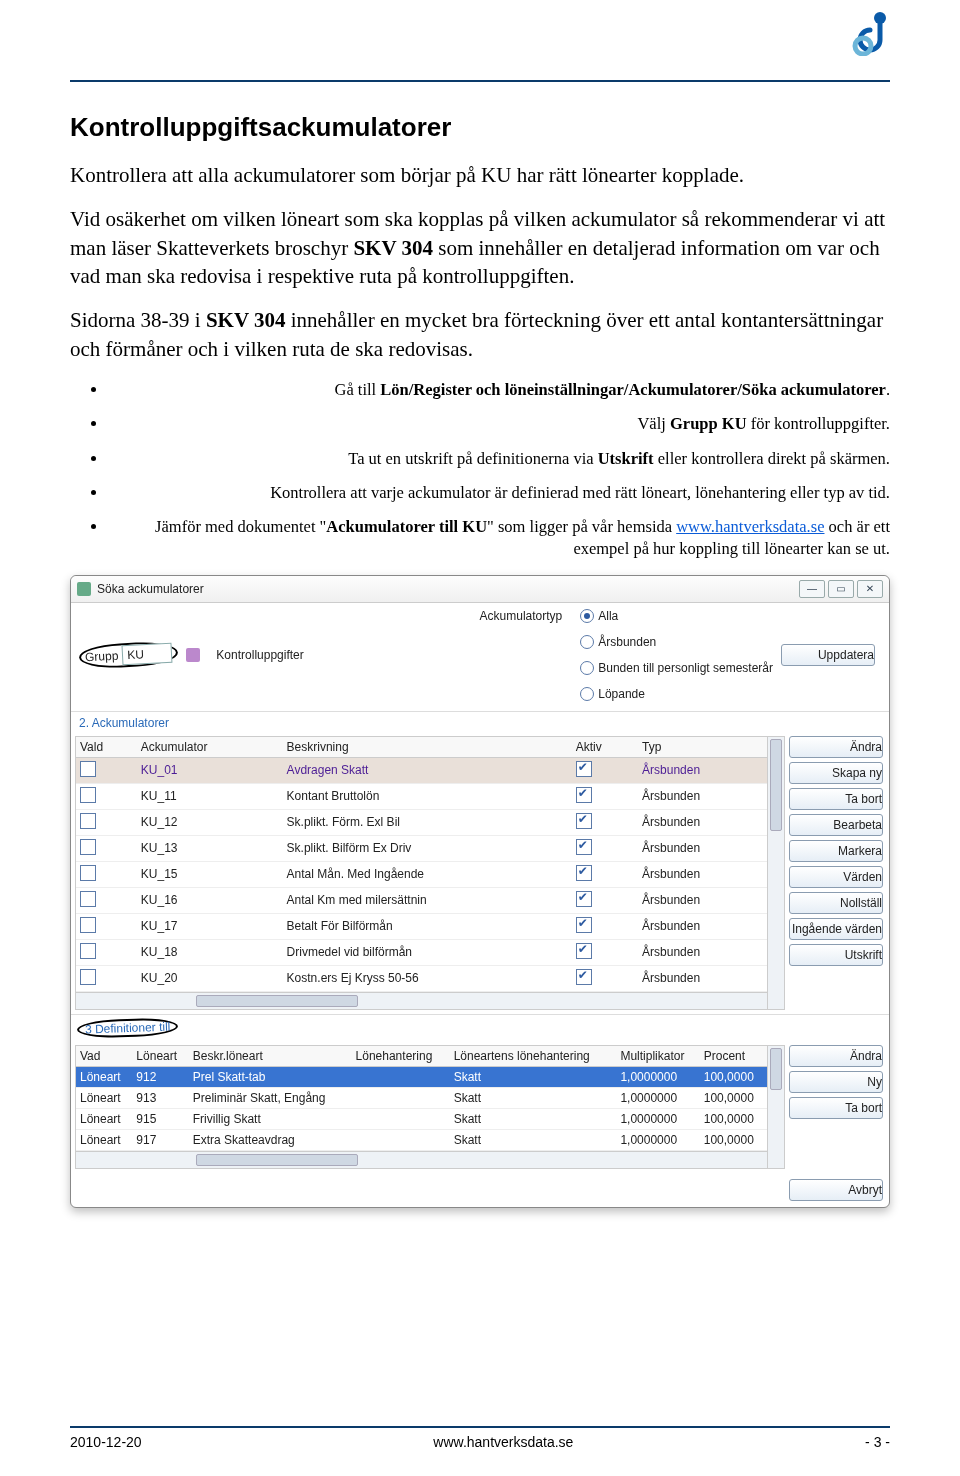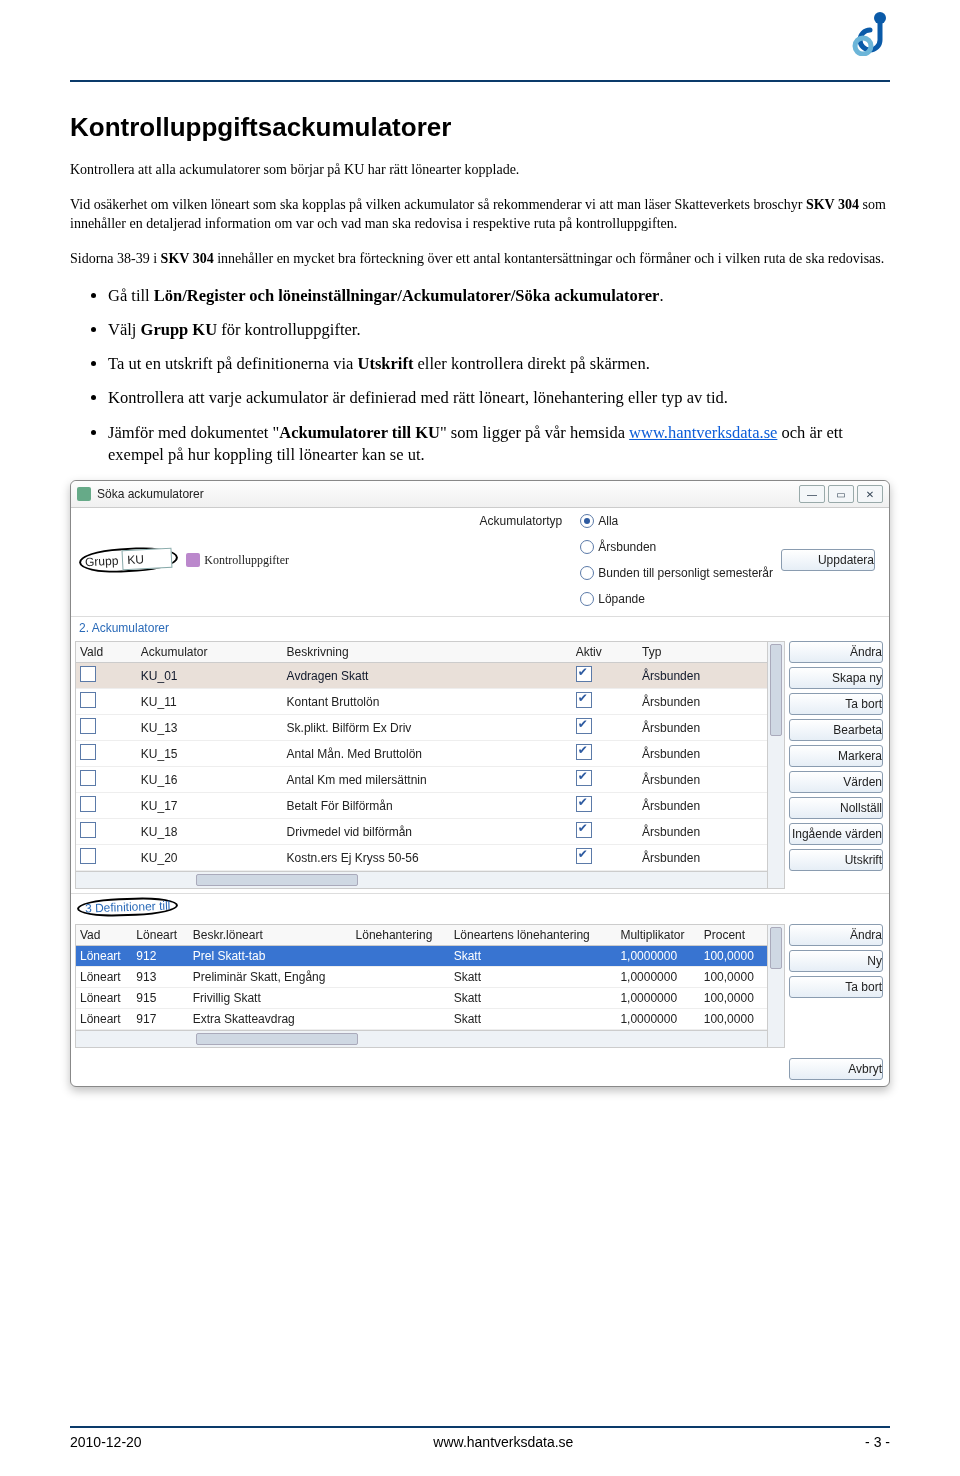--- a/index.html
+++ b/index.html
@@ -24,27 +24,28 @@
     border-top: 2px solid #0a3a6a;
     margin: 40px 0 30px 0;
   }
   h1 {
     font-family: Arial, sans-serif;
     font-weight: bold;
     font-size: 26px;
     margin: 20px 0 18px 0;
   }
   p {
-    font-size: 14px;
+    font-size: 21px;
     line-height: 1.35;
     margin: 0 0 16px 0;
   }
   ul {
     padding-left: 38px;
     margin: 0 0 14px 0;
+    text-align: right;
   }
   li {
     font-size: 16.5px;
     line-height: 1.35;
     margin-bottom: 12px;
   }
   .b { font-weight: bold; }
   a.link { color: #0b5cd8; text-decoration: underline; }
   .screenshot {
     margin-top: 1px;
@@ -95,21 +96,21 @@
     padding:3px 0; width:92px; text-align:right; border-radius:3px;
     font-size:12px; text-decoration:underline;
     text-decoration-color: rgba(0,0,0,0);
   }
   .btncol { display:flex; flex-direction:column; gap:4px; align-items:flex-end; padding:4px 6px 4px 0;}
   .mid { display:flex; border-bottom:1px solid #ddd; }
   .table-wrap { flex:1; border:1px solid #ccc; margin:4px; overflow:hidden;}
   table { width:100%; border-collapse:collapse; font-size:12px;}
   th { text-align:left; font-weight:normal; background:#f8f8f8; border-bottom:1px solid #ccc; padding:3px 4px;}
   td { padding:3px 4px; border-bottom:1px solid #eee;}
-  tr.sel td{ background:#e9e0d9; color:#0f172a;}
+  tr.sel td{ background:#e9e0d9; color:#4c1d95;}
   tr.sel2 td{ background:#3874d1; color:#fff;}
   .chk{display:inline-block;width:14px;height:14px;border:1px solid #5b7aa8;background:#fff;position:relative;}
   .chk.on::after{content:"✔";position:absolute;top:-2px;left:1px;font-size:12px;color:#2d5aa0;}
   .scrollbar-v{width:16px;background:#eef2f6;border-left:1px solid #ccc;}
   .scrollbar-h{height:16px;background:#eef2f6;border-top:1px solid #ccc;display:flex;align-items:center;}
   .scrollbar-h .thumb{height:10px;width:160px;background:#cfd8e3;border:1px solid #aab;border-radius:2px;margin-left:120px;}
   .scrollbar-v .thumb{width:10px;height:90px;background:#cfd8e3;border:1px solid #aab;border-radius:2px;margin:2px auto;}
   .deftitle{color:#2a6ab8;border:2px solid #000;border-radius:50%/60%;display:inline-block;padding:0 6px;transform:rotate(-2deg);margin:4px 6px;}
   .deftop{display:flex;justify-content:space-between;align-items:flex-start;}
   .bottom-row{display:flex;justify-content:flex-end;padding:6px;}
@@ -167,21 +168,21 @@
         <div class="win-btn">▭</div>
         <div class="win-btn">✕</div>
       </div>
     </div>
 
     <div class="urval">
       <div class="circle">
         <span>Grupp</span>
         <span class="textbox">KU</span>
       </div>
-      <span style="display:flex;align-items:center;gap:4px;font-family:Liberation Serif, serif;">
+      <span style="display:flex;align-items:center;gap:16px;">
         <span class="icon16" style="background:#b8c;"></span>
         <span>Kontrolluppgifter</span>
       </span>
       <div class="acktyp">
         <span>Ackumulatortyp</span>
         <div class="radiocol" id="radios">
             <label>
               <span class="radio-dot on"></span>
               <span>Alla</span>
             </label>
@@ -228,29 +229,36 @@
                 </tr>
                 <tr>
                   <td><span class="chk"></span></td>
                   <td>KU_11</td>
                   <td>Kontant Bruttolön</td>
                   <td><span class="chk on"></span></td>
                   <td>Årsbunden</td>
                 </tr>
                 <tr>
                   <td><span class="chk"></span></td>
+                  <td>KU_12</td>
+                  <td>Sk.plikt. Förm. Exl Bil</td>
+                  <td><span class="chk on"></span></td>
+                  <td>Årsbunden</td>
+                </tr>
+                <tr>
+                  <td><span class="chk"></span></td>
                   <td>KU_13</td>
                   <td>Sk.plikt. Bilförm Ex Driv</td>
                   <td><span class="chk on"></span></td>
                   <td>Årsbunden</td>
                 </tr>
                 <tr>
                   <td><span class="chk"></span></td>
                   <td>KU_15</td>
-                  <td>Antal Mån. Med Bruttolön</td>
+                  <td>Antal Mån. Med Ingående</td>
                   <td><span class="chk on"></span></td>
                   <td>Årsbunden</td>
                 </tr>
                 <tr>
                   <td><span class="chk"></span></td>
                   <td>KU_16</td>
                   <td>Antal Km med milersättnin</td>
                   <td><span class="chk on"></span></td>
                   <td>Årsbunden</td>
                 </tr>

